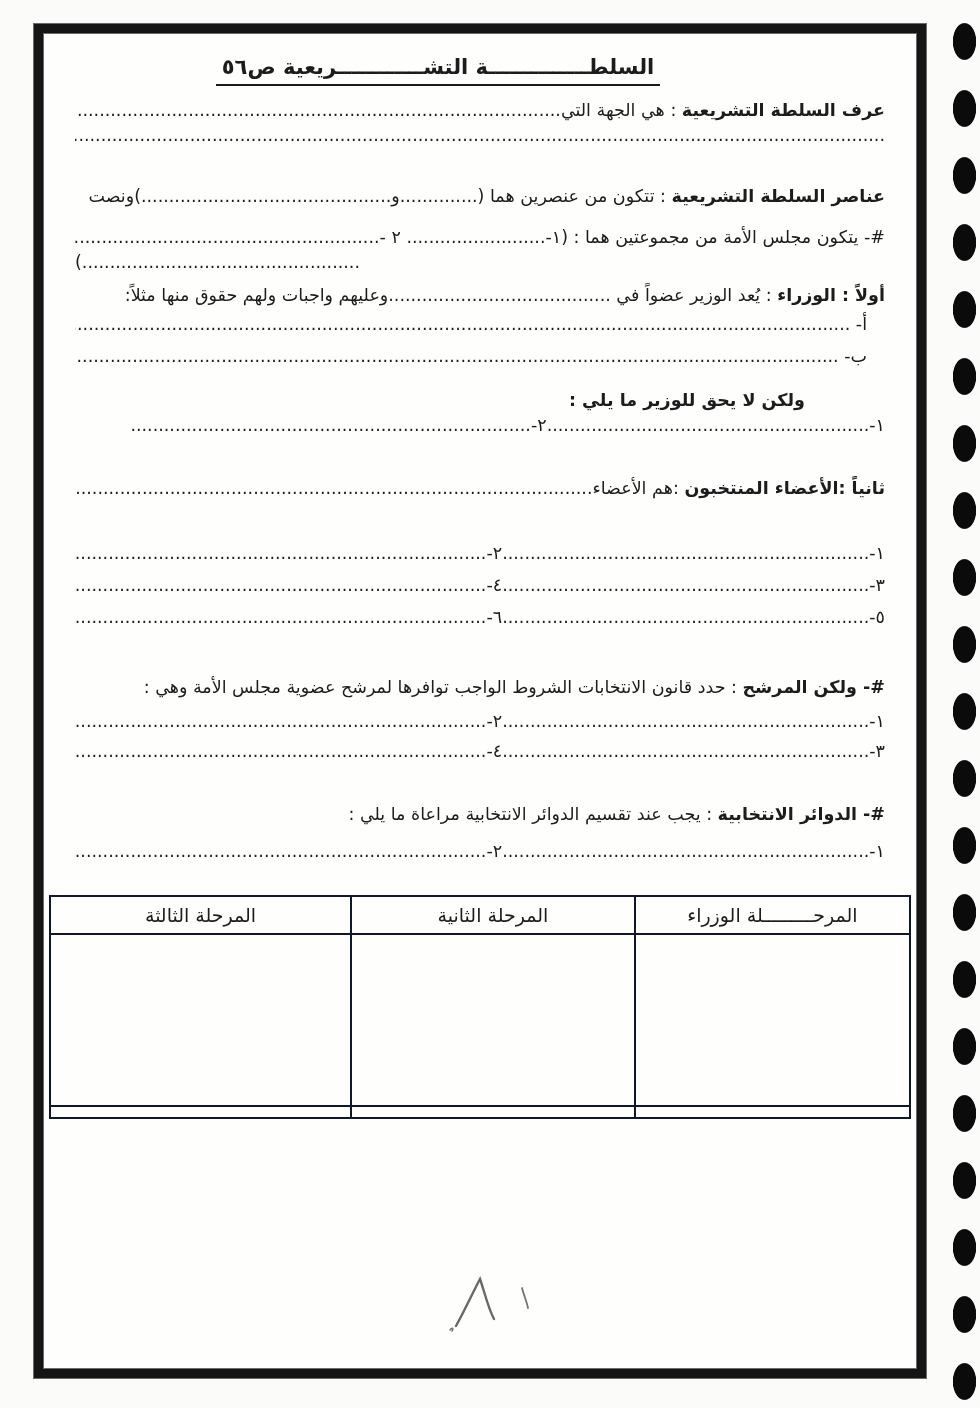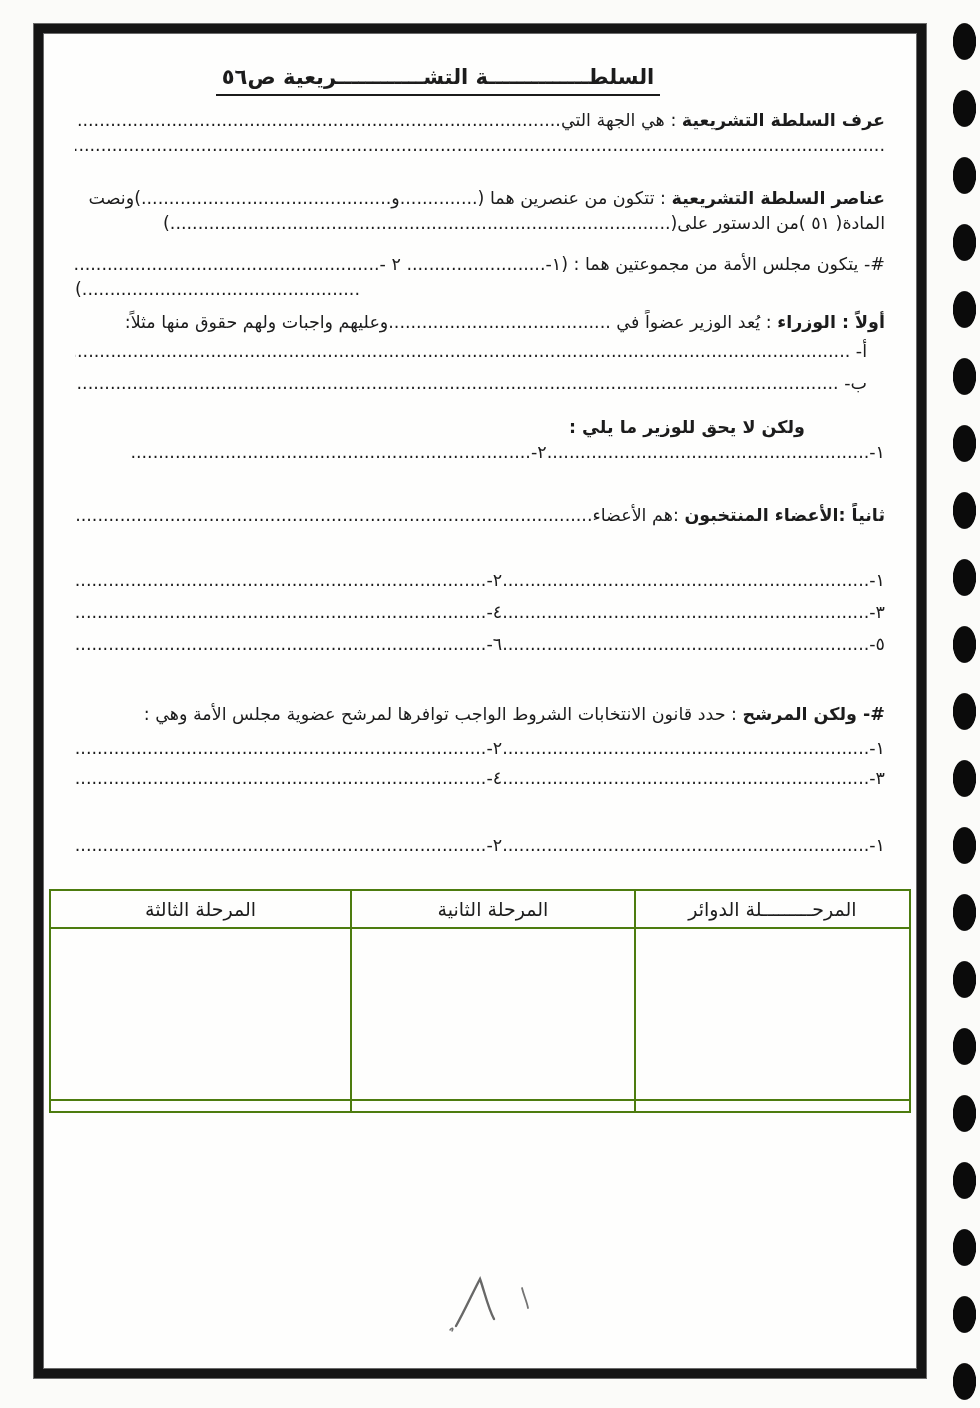--- a/index.html
+++ b/index.html
@@ -20,32 +20,32 @@
     background-position: 0 4px;
   }
   .frame {
     position:absolute; top:24px; left:34px; width:892px; height:1354px;
     border:9px solid #151515;
     box-shadow: 0 0 0 1px #6a6a6a, inset 0 0 0 1px #6a6a6a;
     background:#fefefd;
   }
   .content {
     position:absolute; inset:0;
-    padding:22px 32px 0;
+    padding:12px 32px 0;
     font-size:17.5px;
   }
   .ln { white-space:nowrap; overflow:hidden; line-height:25px; }
   .b  { font-weight:bold; }
   .title { margin-top:10px; text-align:center; font-size:21px; font-weight:bold; }
   .title .u {
     display:inline-block; transform:translateX(-42px);
     border-bottom:2px solid #1b1b1b; padding:0 6px 5px;
   }
   .blk-define   { margin-top:12px; }
-  .blk-elements { margin-top:28px; }
+  .blk-elements { margin-top:36px; }
   .blk-assembly { margin-top:16px; }
   .alignl { text-align:left; }
   .blk-ministers { margin-top:8px; }
   .blk-ministers .item { line-height:32px; margin-right:18px; }
   .blk-notallowed { margin-top:16px; }
   .center-head { text-align:right; font-weight:bold; line-height:25px; }
   .center-head span { display:inline-block; transform:translateX(-80px); }
   .blk-elected { margin-top:38px; }
   .blk-voter { margin-top:36px; }
   .pair-lines { margin-top:26px; }
@@ -53,21 +53,21 @@
   .blk-candidate { margin-top:42px; }
   .blk-candidate .pair-lines { margin-top:6px; }
   .blk-candidate .pair-lines .ln { line-height:30px; }
   .blk-districts { margin-top:36px; }
   .blk-districts .pair-lines { margin-top:8px; }
   .blk-stages { margin-top:42px; }
   table.stages {
     border-collapse:collapse; table-layout:fixed;
     width:calc(100% + 52px); margin:28px -26px 0;
   }
-  table.stages th, table.stages td { border:2px solid #4d7c0f; }
+  table.stages th, table.stages td { border:2px solid #0f172a; }
   table.stages th { height:38px; font-size:19px; font-weight:normal; text-align:center; }
   table.stages tr.tall td { height:172px; }
   table.stages tr.thin td { height:12px; }
   .scribble { position:absolute; left:440px; top:1272px; width:115px; height:62px; opacity:.85; }
 </style>
 </head>
 <body>
 
 <div class="spine"></div>
 
@@ -76,21 +76,20 @@
 
     <h1 class="title"><span class="u">السلطــــــــــــــة التشــــــــــــريعية    ص٥٦</span></h1>
 
     <div class="blk-define">
       <p class="ln"><span class="b">عرف السلطة التشريعية</span><span> : هي الجهة التي..........................................................................................</span></p>
       <p class="ln">......................................................................................................................................................</p>
     </div>
 
     <div class="blk-elements">
       <p class="ln"><span class="b">عناصر السلطة التشريعية</span><span> : تتكون من عنصرين هما (..............و.............................................)ونصت</span></p>
-      <p class="ln">المادة( ٥١ )من الدستور على(..........................................................................................)</p>
     </div>
 
     <div class="blk-assembly">
       <p class="ln">#- يتكون مجلس الأمة من مجموعتين هما : (١-......................... ٢ -..........................................................</p>
       <p class="ln alignl">..................................................)</p>
     </div>
 
     <div class="blk-ministers">
       <p class="ln"><span class="b">أولاً : الوزراء</span><span> : يُعد الوزير عضواً في ........................................وعليهم واجبات ولهم حقوق منها مثلاً:</span></p>
       <p class="ln item">أ- ......................................................................................................................................................</p>
@@ -116,30 +115,31 @@
 
     <div class="blk-candidate">
       <p class="ln"><span class="b">#- ولكن المرشح</span><span> : حدد قانون الانتخابات الشروط الواجب توافرها لمرشح عضوية مجلس الأمة وهي :</span></p>
       <div class="pair-lines">
         <p class="ln">١-..................................................................٢-............................................................................</p>
         <p class="ln">٣-..................................................................٤-............................................................................</p>
       </div>
     </div>
 
     <div class="blk-districts">
+      <p class="ln"><span class="b">#- الدوائر الانتخابية</span><span> : يجب عند تقسيم الدوائر الانتخابية مراعاة ما يلي :</span></p>
       <div class="pair-lines">
         <p class="ln">١-..................................................................٢-............................................................................</p>
       </div>
     </div>
 
 
     <table class="stages">
       <thead>
         <tr>
-          <th style="width:32%">المرحـــــــــلة الدوائر</th>
+          <th style="width:32%">المرحـــــــــلة الوزراء</th>
           <th style="width:33%">المرحلة الثانية</th>
           <th style="width:35%">المرحلة الثالثة</th>
         </tr>
       </thead>
       <tbody>
         <tr class="tall">
           <td></td>
           <td></td>
           <td></td>
         </tr>

